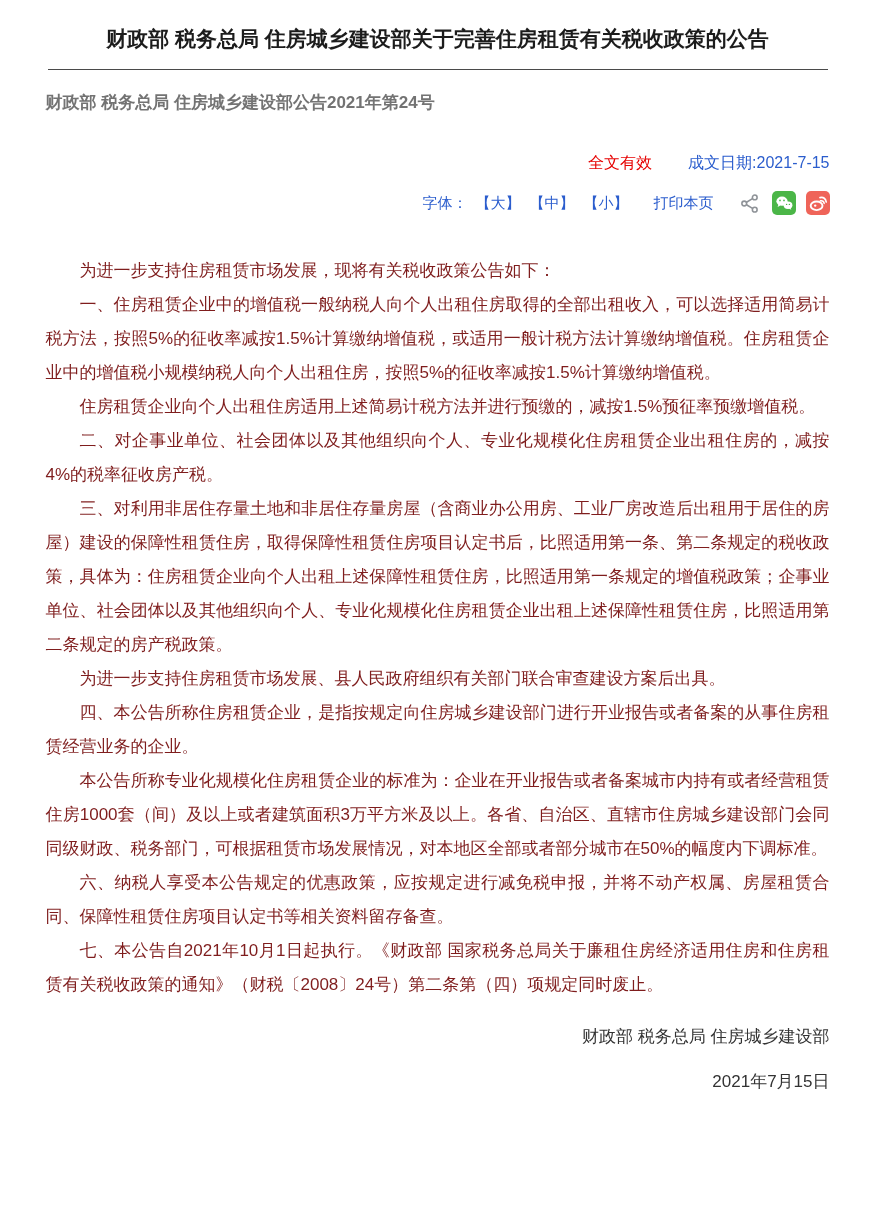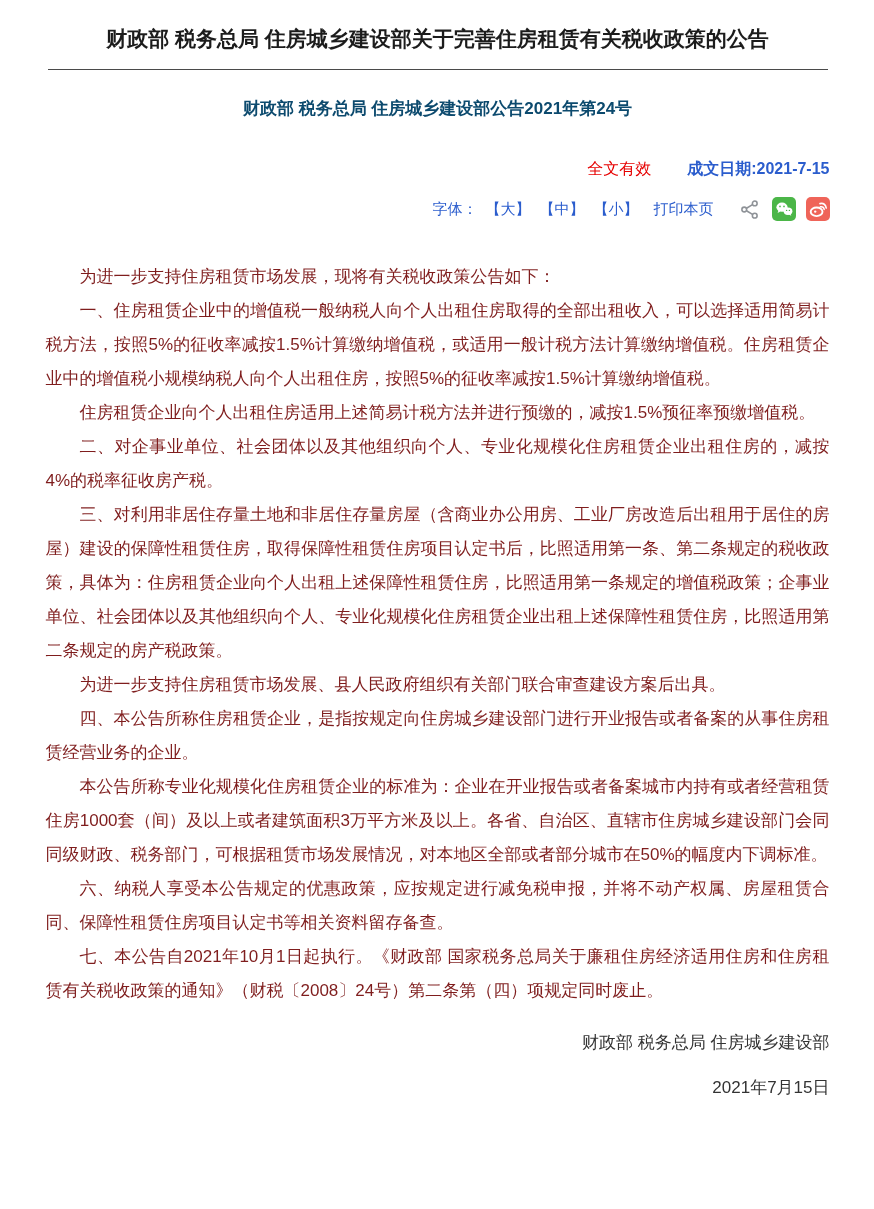--- a/index.html
+++ b/index.html
@@ -24,58 +24,56 @@
     text-align: center;
     margin: 12px 40px 0 40px;
     line-height: 30px;
   }
   .divider {
     border: none;
     border-top: 1px solid #4a4a4a;
     margin: 15px 2px 0 2px;
   }
   .doc-number {
-    text-align: center;
-    color: #0c4a6e;
+    color: #737373;
     font-size: 17px;
     font-weight: bold;
-    margin-top: 27px;
+    margin-top: 21px;
     line-height: 24px;
   }
   .meta-row {
     text-align: right;
     margin-top: 37px;
     font-size: 16px;
     line-height: 22px;
   }
   .meta-validity {
     color: #e60000;
     margin-right: 36px;
   }
   .meta-date {
     color: #2b5dcd;
-    font-weight: bold;
   }
   .toolbar-row {
     display: flex;
     justify-content: flex-end;
     align-items: center;
     margin-top: 16px;
     font-size: 15px;
     color: #2b5dcd;
     height: 26px;
   }
   .toolbar-row .font-label { margin-right: 8px; }
   .toolbar-link {
     color: #2b5dcd;
     text-decoration: none;
     cursor: pointer;
     margin-right: 9px;
   }
-  .toolbar-link.print { margin-left: 6px; margin-right: 14px; }
+  .toolbar-link.print { margin-left: 16px; margin-right: 14px; }
   .icon-btn {
     display: inline-flex;
     align-items: center;
     justify-content: center;
     margin-left: 10px;
     cursor: pointer;
     width: 24px;
     height: 24px;
   }
   .body-text {

